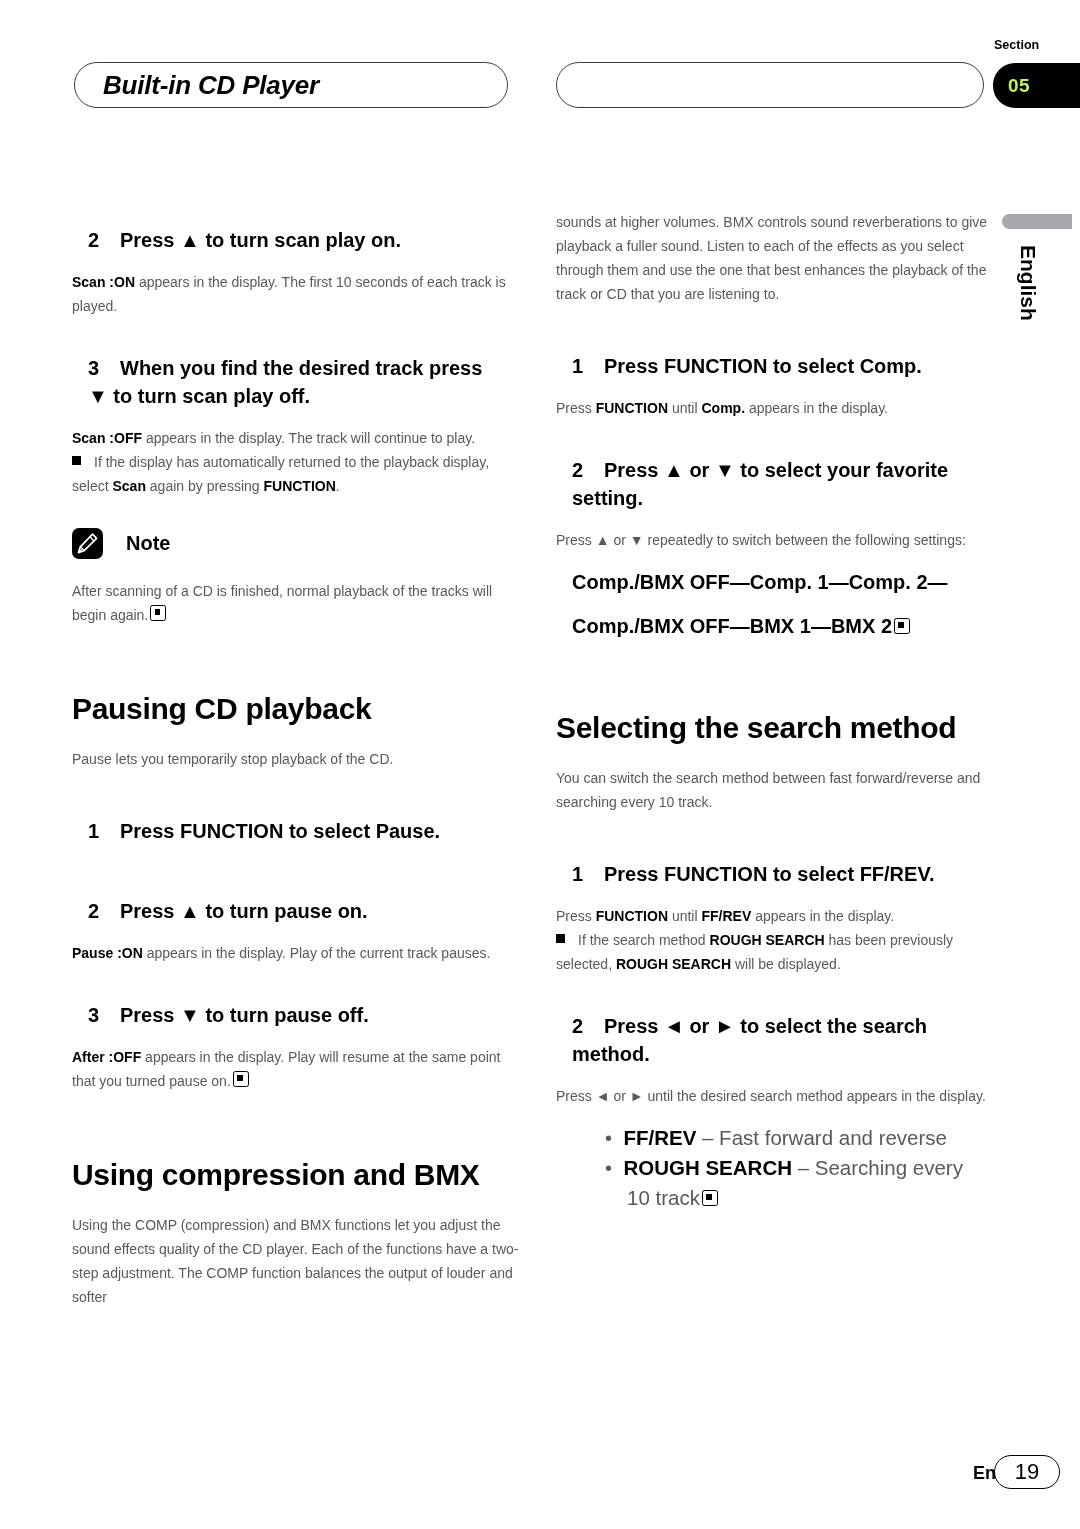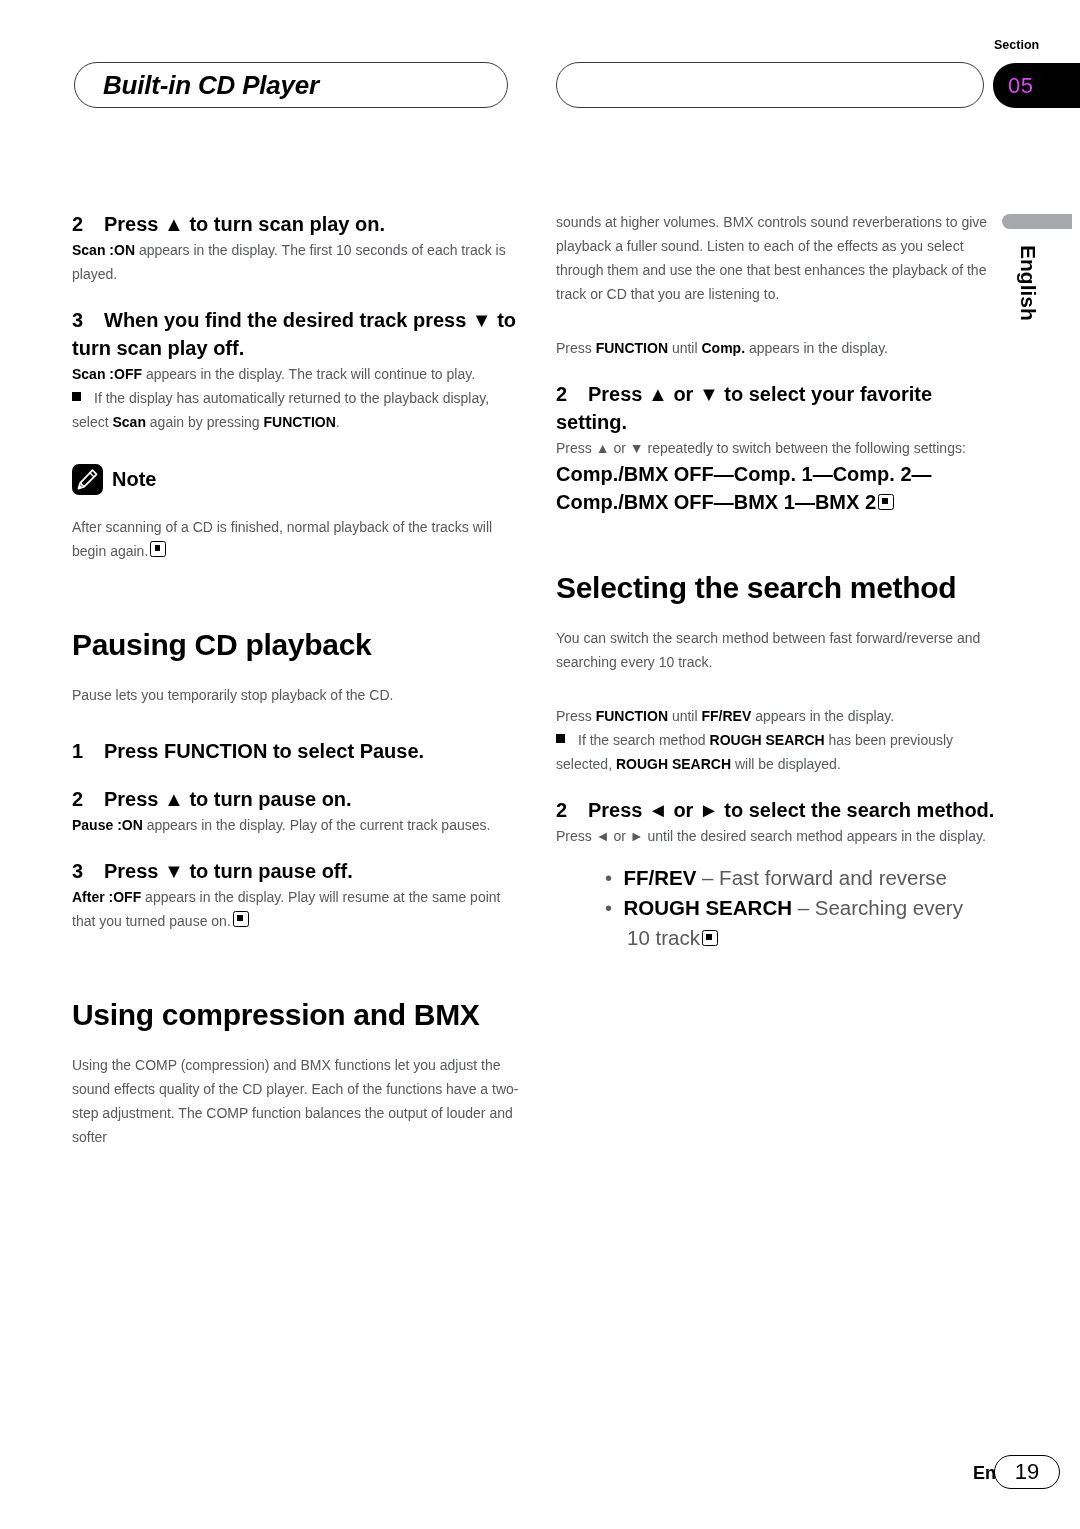--- a/index.html
+++ b/index.html
@@ -69,23 +69,23 @@
     width: 92px;
     height: 45px;
     background: #000;
     border-top-left-radius: 22px;
     border-bottom-left-radius: 22px;
     display: flex;
     align-items: center;
     box-sizing: border-box;
   }
   .section-badge .num {
-    color: #d946ef;
-    font-size: 22px;
-    font-weight: normal;
+    color: #bef264;
+    font-size: 19px;
+    font-weight: bold;
     padding-left: 15px;
     letter-spacing: 0.5px;
   }
 
   
   .side-tab {
     position: absolute;
     left: 1012px;
     top: 214px;
     width: 60px;
@@ -125,38 +125,38 @@
     color: #58595b;
     margin: 0;
   }
   .body-text b, .body-text strong { color: #000; font-weight: bold; }
 
   .step {
     font-size: 20px;
     line-height: 28px;
     font-weight: bold;
     color: #000;
-    margin: 0;
+    margin: 16px;
     text-indent: 0;
   }
   .step .n { display: inline-block; width: 32px; }
 
   .h2 {
     font-size: 30px;
     font-weight: bold;
     color: #000;
     margin: 0;
     line-height: 36px;
     letter-spacing: -0.3px;
   }
 
   .note-head {
     display: flex;
     align-items: center;
-    gap: 9px;
+    gap: 23px;
   }
   .note-icon {
     width: 31px;
     height: 31px;
     background: #000;
     border-radius: 7px;
     position: relative;
     flex: none;
   }
   .note-icon svg { position: absolute; left: 4px; top: 4px; }
@@ -336,20 +336,23 @@
   <div class="spacer-sm"></div>
   <p class="body-text">Using the COMP (compression) and BMX functions let you adjust the sound effects quality of the CD player. Each of the functions have a two-step adjustment. The COMP function balances the output of louder and softer</p>
 </div>
 
 <div class="col col-right">
 
   <p class="body-text">sounds at higher volumes. BMX controls sound reverberations to give playback a fuller sound. Listen to each of the effects as you select through them and use the one that best enhances the playback of the track or CD that you are listening to.</p>
 
   <div class="spacer-md"></div>
 
+  <p class="step">
+    <span class="n">1</span><span>Press FUNCTION to select Comp.</span>
+  </p>
   <p class="body-text">
     <span>Press </span><b>FUNCTION</b><span> until </span><b>Comp.</b><span> appears in the display.</span>
   </p>
 
   <div class="spacer-sm"></div>
 
   <p class="step">
     <span class="n">2</span><span>Press ▲ or ▼ to select your favorite setting.</span>
   </p>
   <p class="body-text">Press ▲ or ▼ repeatedly to switch between the following settings:</p>
@@ -359,20 +362,23 @@
   </p>
 
   <div class="spacer-lg"></div>
 
   <h2 class="h2">Selecting the search method</h2>
   <div class="spacer-sm"></div>
   <p class="body-text">You can switch the search method between fast forward/reverse and searching every 10 track.</p>
 
   <div class="spacer-md"></div>
 
+  <p class="step">
+    <span class="n">1</span><span>Press FUNCTION to select FF/REV.</span>
+  </p>
   <p class="body-text">
     <span>Press </span><b>FUNCTION</b><span> until </span><b>FF/REV</b><span> appears in the display.</span>
   </p>
   <p class="body-text">
     <span class="sq-bullet"></span><span>If the search method </span><b>ROUGH SEARCH</b><span> has been previously selected, </span><b>ROUGH SEARCH</b><span> will be displayed.</span>
   </p>
 
   <div class="spacer-sm"></div>
 
   <p class="step">

